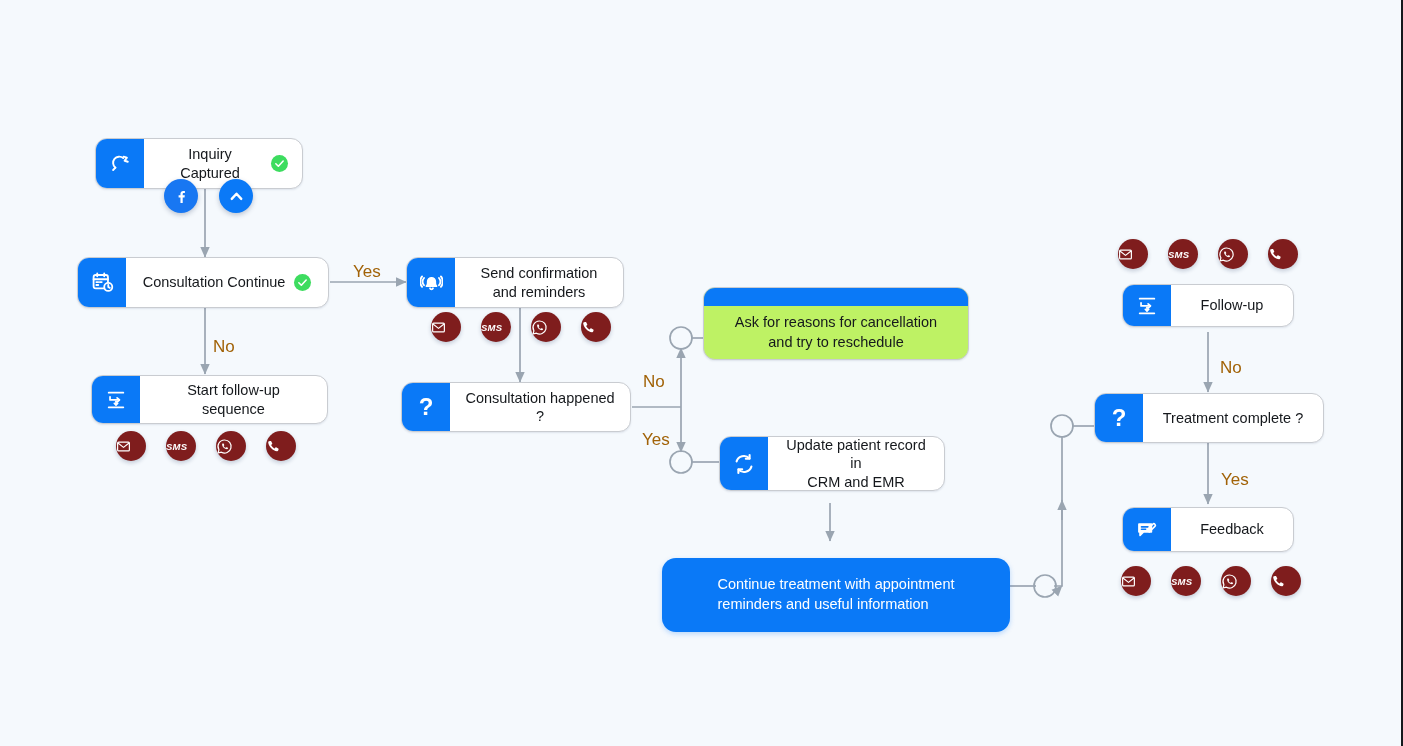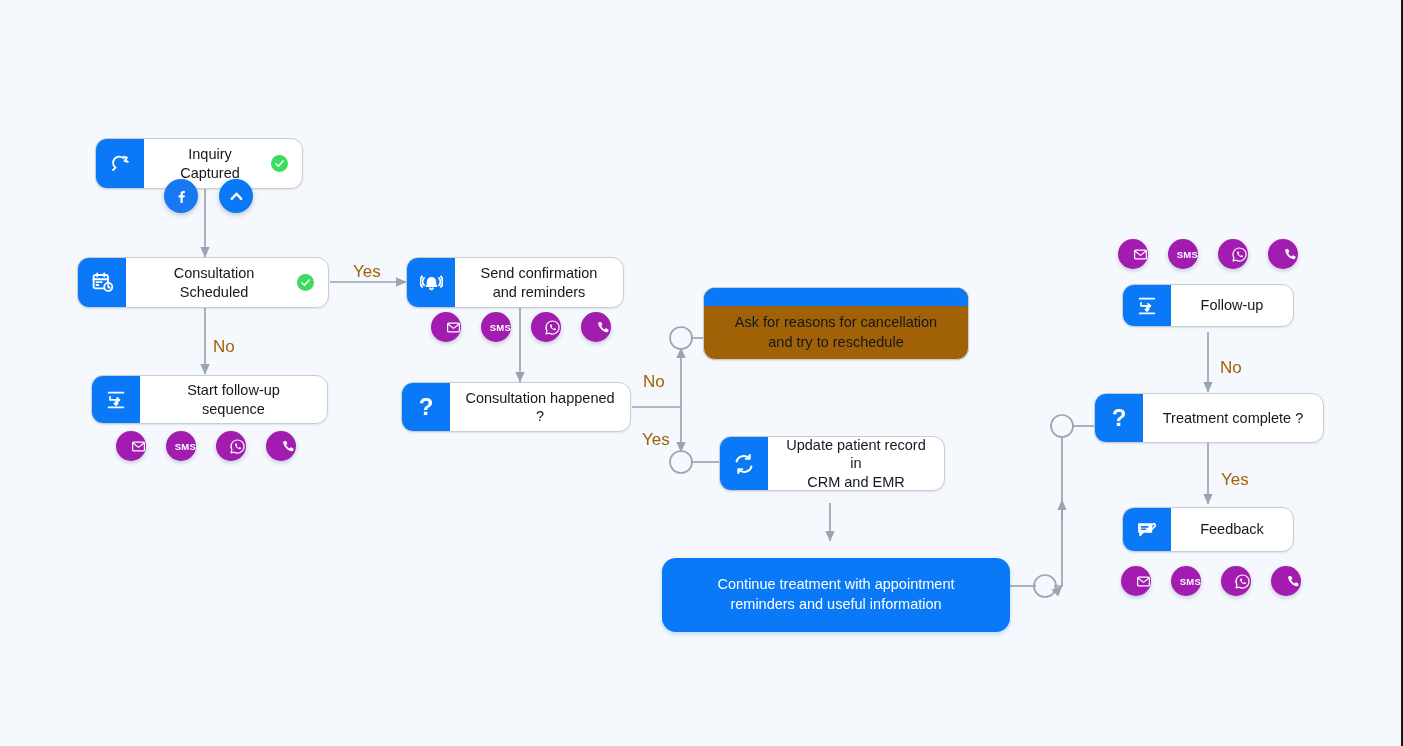--- a/index.html
+++ b/index.html
@@ -39,50 +39,50 @@
     padding:0 14px;
     font-size:14.5px;color:#15181c;
     text-align:center;line-height:1.25;
     white-space:pre-line;
   }
   .node.tall .lbl{padding:0 16px;}
 
   
   .card{
     position:absolute;z-index:5;
-    background:#a16207;border:1px solid #c9ccd1;border-radius:12px;
+    background:#bef264;border:1px solid #c9ccd1;border-radius:12px;
     box-shadow:0 1px 2px rgba(20,40,80,.10);
     overflow:hidden;box-sizing:border-box;
     display:flex;flex-direction:column;
   }
   .card .bar{height:18px;background:#0a79f7;width:100%;}
   .card .body{
     flex:1;display:flex;align-items:center;justify-content:center;
     font-size:14.5px;color:#15181c;text-align:center;line-height:1.32;
     padding:0 16px;white-space:pre-line;
   }
 
   
   .solid{
     position:absolute;z-index:5;
     background:#0a79f7;border-radius:14px;
     display:flex;align-items:center;justify-content:center;
-    color:#fff;font-size:14.5px;text-align:center;line-height:1.35;
+    color:#fff;font-size:14.5px;text-align:left;line-height:1.35;
     box-shadow:0 2px 5px rgba(10,121,247,.25);
     box-sizing:border-box;padding:8px 18px;white-space:pre-line;
   }
 
   
   .chips{position:absolute;display:flex;z-index:6;}
   .chip{
     width:30px;height:30px;border-radius:50%;
-    background:#a21caf;color:#fff;
-    display:flex;align-items:center;justify-content:flex-end;
+    background:#7f1d1d;color:#fff;
+    display:flex;align-items:center;justify-content:flex-start;
     box-shadow:0 2px 4px rgba(20,40,80,.22);
-    font-size:9px;font-weight:bold;letter-spacing:.2px;
+    font-size:9px;font-weight:bold;letter-spacing:.2px;font-style:italic;
   }
   .chip.sms{font-size:9.5px;}
   .chip svg{display:block;}
 
   
   .srcchip{
     position:absolute;width:34px;height:34px;border-radius:50%;
     background:#1877f2;color:#fff;z-index:6;
     display:flex;align-items:center;justify-content:center;
     box-shadow:0 2px 5px rgba(20,40,80,.25);
@@ -185,21 +185,21 @@
       <svg width="23" height="23" viewBox="0 0 24 24" fill="none" stroke="#fff" stroke-width="1.9" stroke-linecap="round" stroke-linejoin="round">
         <rect x="2.7" y="4.2" width="15" height="14" rx="2.2"></rect>
         <path d="M2.7 8.6 H17.7"></path>
         <path d="M6.5 2.6 V5.6 M13.8 2.6 V5.6"></path>
         <path d="M5.6 11.6 h2 M9.2 11.6 h2 M5.6 14.6 h2"></path>
         <circle cx="18" cy="16.6" r="4.2" fill="#0a79f7"></circle>
         <path d="M18 14.4 V16.7 L19.6 17.6"></path>
       </svg>
     </div>
     <div class="lbl">
-      <span>Consultation Scheduled</span>
+      <span>Consultation Continue</span>
       <span class="check">
         <svg width="11" height="11" viewBox="0 0 24 24" fill="none" stroke="#fff" stroke-width="3.4" stroke-linecap="round" stroke-linejoin="round">
             <path d="M4 12.5 L9.5 18 L20 6.5"></path>
           </svg>
       </span>
     </div>
   </div>
 
   <div class="edgelabel" style="left:353px;top:262px;">Yes</div>
   <div class="edgelabel" style="left:213px;top:337px;">No</div>

